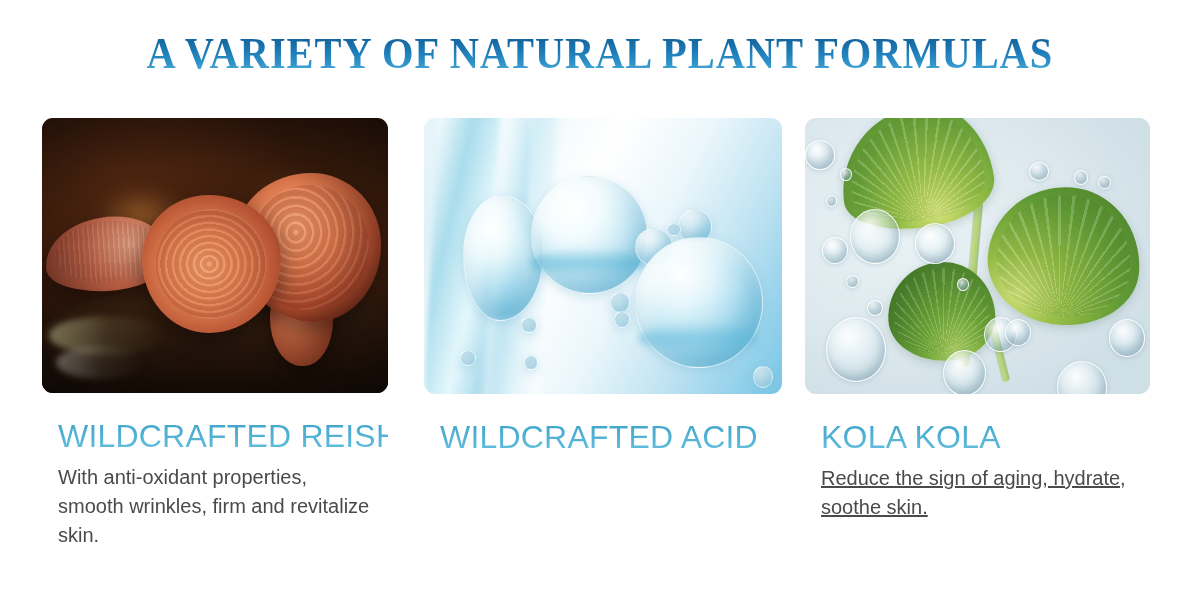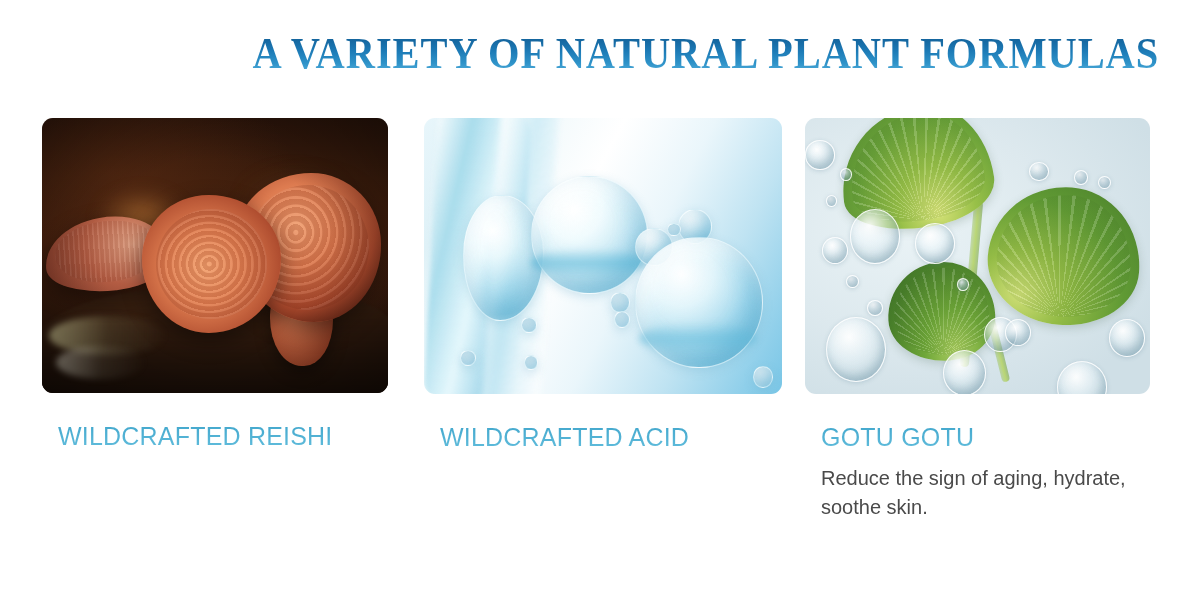--- a/index.html
+++ b/index.html
@@ -22,21 +22,21 @@
     height: 592px;
     background: #ffffff;
   }
 
   
   .title-wrap {
     position: absolute;
     left: 0;
     top: 28px;
     width: 1199px;
-    text-align: right;
+    text-align: center;
   }
   .headline {
     display: inline-block;
     font-family: "Liberation Serif", "DejaVu Serif", serif;
     font-weight: bold;
     font-size: 44px;
     line-height: 52px;
     letter-spacing: 1.0px;
     transform: scaleX(0.92);
     transform-origin: center center;
@@ -330,42 +330,42 @@
   .ph-gotukola .b15 { left: 6%;  top: 28%; width: 2.6%; height: 3.4%; }
   .ph-gotukola .b16 { left: 12%; top: 57%; width: 3%; height: 4%; }
   .ph-gotukola .b17 { left: 18%; top: 66%; width: 4%; height: 5%; }
   .ph-gotukola .b18 { left: 44%; top: 58%; width: 3%; height: 4%; }
 
   
   .card-title {
     margin: 0;
     padding: 29px 0 0 16px;
     font-family: "Liberation Sans", sans-serif;
-    font-size: 25px;
+    font-size: 32px;
     font-weight: normal;
     line-height: 28px;
     letter-spacing: 0.2px;
     white-space: nowrap;
     background: linear-gradient(to bottom, #2f93bf 0%, #3ba2c9 45%, #63bedd 100%);
     -webkit-background-clip: text;
     background-clip: text;
     color: transparent;
     -webkit-text-fill-color: transparent;
   }
   .card-body {
     margin: 0;
     padding: 13px 0 0 16px;
     font-family: "Liberation Sans", sans-serif;
     font-size: 20px;
     line-height: 29px;
     color: #4a4a4a;
     max-width: 318px;
   }
   .card-2 .card-body { max-width: 300px; }
-  .card-3 .card-body { max-width: 310px; }
+  .card-3 .card-body { max-width: 310px; text-decoration: underline; }
 </style>
 </head>
 <body>
 
 <div class="page">
 
   <div class="title-wrap">
     <span class="headline">A VARIETY OF NATURAL PLANT FORMULAS</span>
   </div>
 
@@ -378,20 +378,21 @@
         <div class="log"></div>
         <div class="log-moss"></div>
         <div class="log-moss2"></div>
         <div class="cap cap-left"></div>
         <div class="cap-tail"></div>
         <div class="cap cap-right"></div>
         <div class="cap cap-mid"></div>
         <div class="vignette"></div>
       </div>
       <h3 class="card-title">WILDCRAFTED REISHI</h3>
+      <p class="card-body">With anti-oxidant properties, smooth wrinkles, firm and revitalize skin.</p>
     </div>
 
     <div class="card card-2">
       <div class="photo ph-hyaluronic">
         <div class="gel-col"></div>
         <div class="gel-col2"></div>
         <div class="blob blob-a"></div>
         <div class="blob blob-big1"></div>
         <div class="band"></div>
         <div class="blob blob-m1"></div>
@@ -434,18 +435,18 @@
         <div class="bubble b10"></div>
         <div class="bubble b11"></div>
         <div class="bubble b12"></div>
         <div class="bubble b13"></div>
         <div class="bubble b14"></div>
         <div class="bubble b15"></div>
         <div class="bubble b16"></div>
         <div class="bubble b17"></div>
         <div class="bubble b18"></div>
       </div>
-      <h3 class="card-title">GOTU GOTU</h3>
+      <h3 class="card-title">KOLA KOLA</h3>
       <p class="card-body">Reduce the sign of aging, hydrate, soothe skin.</p>
     </div>
 
   </div>
 </div>
 
 </body></html>

